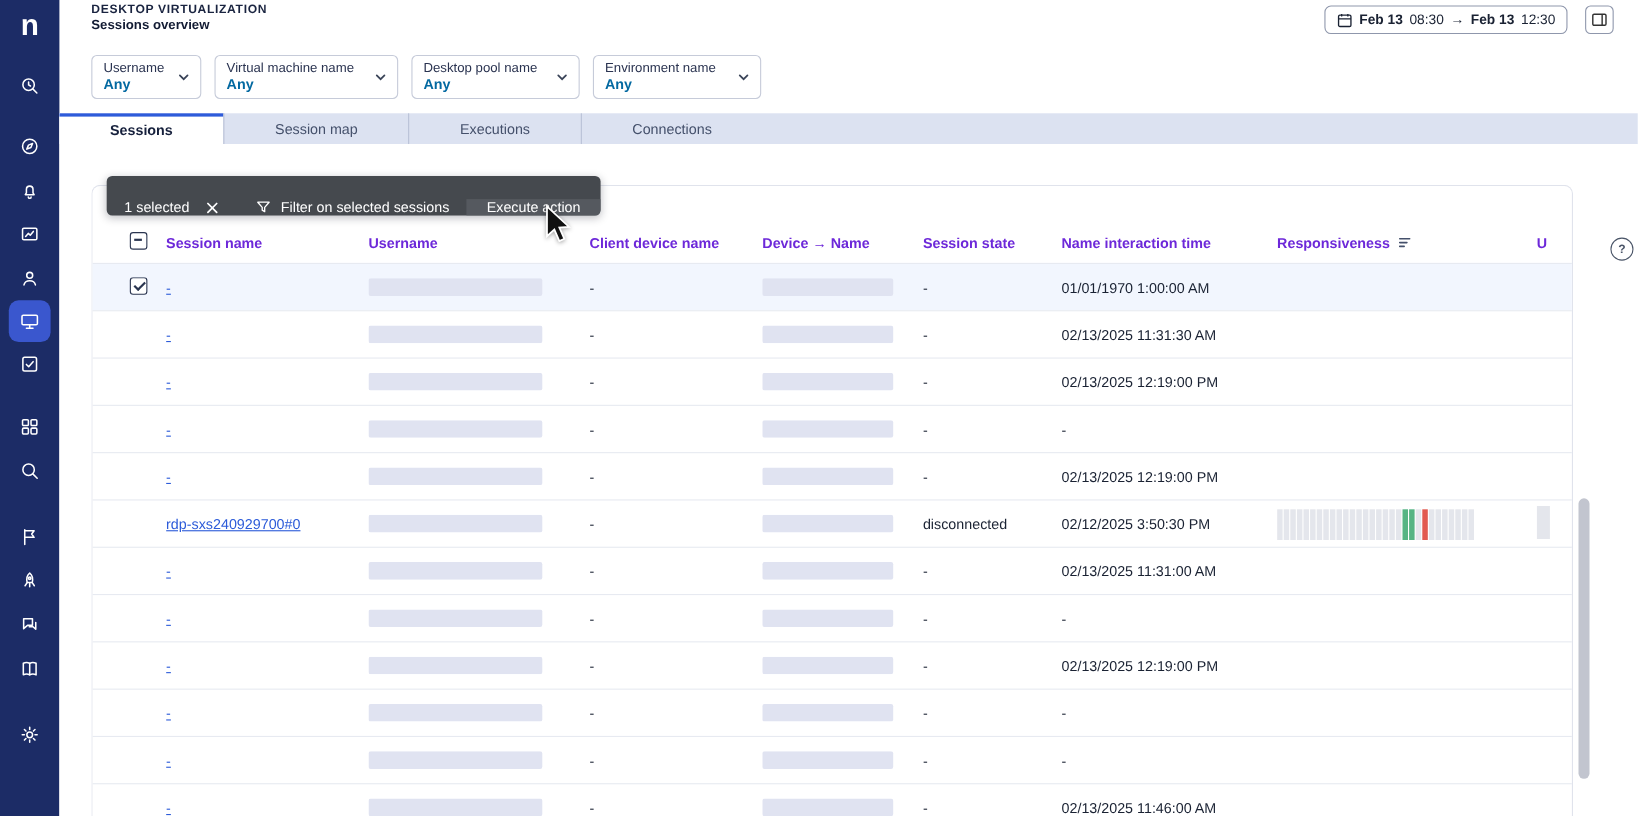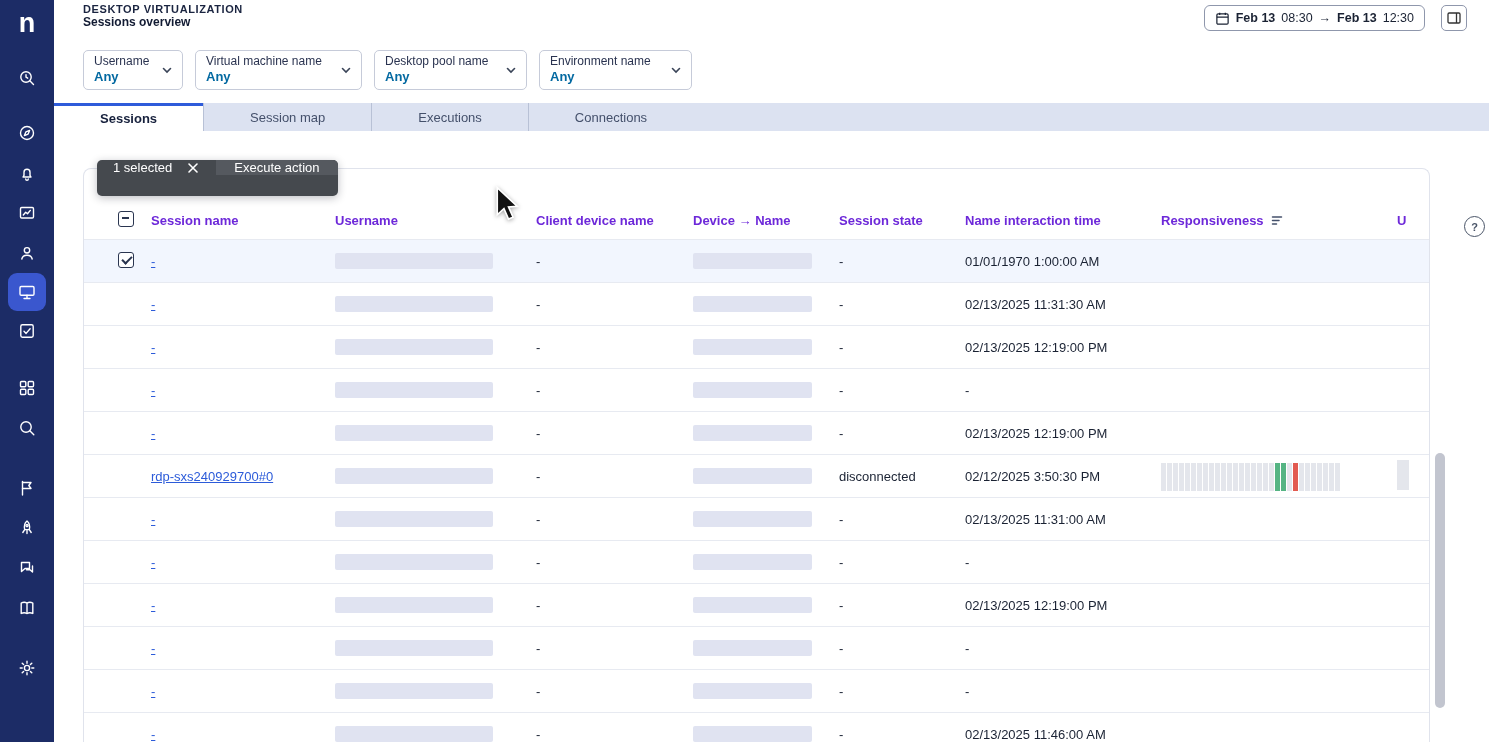--- a/index.html
+++ b/index.html
@@ -76,21 +76,21 @@
   .redacted{display:inline-block;height:16px;border-radius:2px;background:var(--redacted);vertical-align:middle;}
   .redacted.user{width:158px;}
   .redacted.device{width:119px;}
   .resp-bars{display:flex;align-items:flex-end;gap:1.5px;height:30px;}
   .bar{width:4.5px;height:28px;background:var(--bar-gray);}
   .bar.green{background:var(--bar-green);}
   .bar.red{background:var(--bar-red);}
   .u-block{display:inline-block;width:12px;height:30px;background:var(--bar-gray);}
 
   
-  .sel-toolbar{position:absolute;left:43px;top:29px;height:36px;display:flex;align-items:flex-start;
+  .sel-toolbar{position:absolute;left:43px;top:29px;height:36px;display:flex;align-items:flex-end;
     background:var(--toolbar-bg);border-radius:5px;overflow:hidden;color:#fff;font-size:13px;
     box-shadow:0 2px 8px rgba(20,25,40,.28);z-index:5;}
   .sel-left{display:flex;align-items:center;gap:14px;padding:0 16px;}
   .sel-x{width:14px;height:14px;stroke:#fff;stroke-width:1.6;stroke-linecap:round;cursor:pointer;}
   .sel-filter{display:flex;align-items:center;gap:8px;padding:0 16px;cursor:pointer;}
   .sel-filter svg{width:15px;height:15px;stroke:#fff;fill:none;stroke-width:1.3;stroke-linejoin:round;}
   .sel-exec{display:flex;align-items:center;padding:0 18px;background:var(--toolbar-button-bg);cursor:pointer;}
 
   
   .cursor{position:absolute;left:440px;top:55px;z-index:9;pointer-events:none;
@@ -462,20 +462,26 @@
           </div>
       </div>
 
       <div class="sel-toolbar">
         <div class="sel-left">
           <span>1 selected</span>
           <svg class="sel-x" viewBox="0 0 14 14">
               <path d="M3 3 L11 11 M11 3 L3 11"></path>
             </svg>
         </div>
+        <div class="sel-filter">
+          <svg viewBox="0 0 16 16">
+              <path d="M2.5 3 h11 L9.2 8 v4.2 L6.8 10.7 V8 Z"></path>
+            </svg>
+          <span>Filter on selected sessions</span>
+        </div>
         <div class="sel-exec">
           <span>Execute action</span>
         </div>
       </div>
 
       <svg class="cursor" width="26" height="38" viewBox="0 0 24 34">
         <path d="M3 1 L3 26 L9.2 20.4 L13.4 30 L17.6 28.2 L13.4 18.8 L21.5 18.2 Z" fill="#111" stroke="#fff" stroke-width="1.5"></path>
       </svg>
 
       <div class="scroll-thumb"></div>

